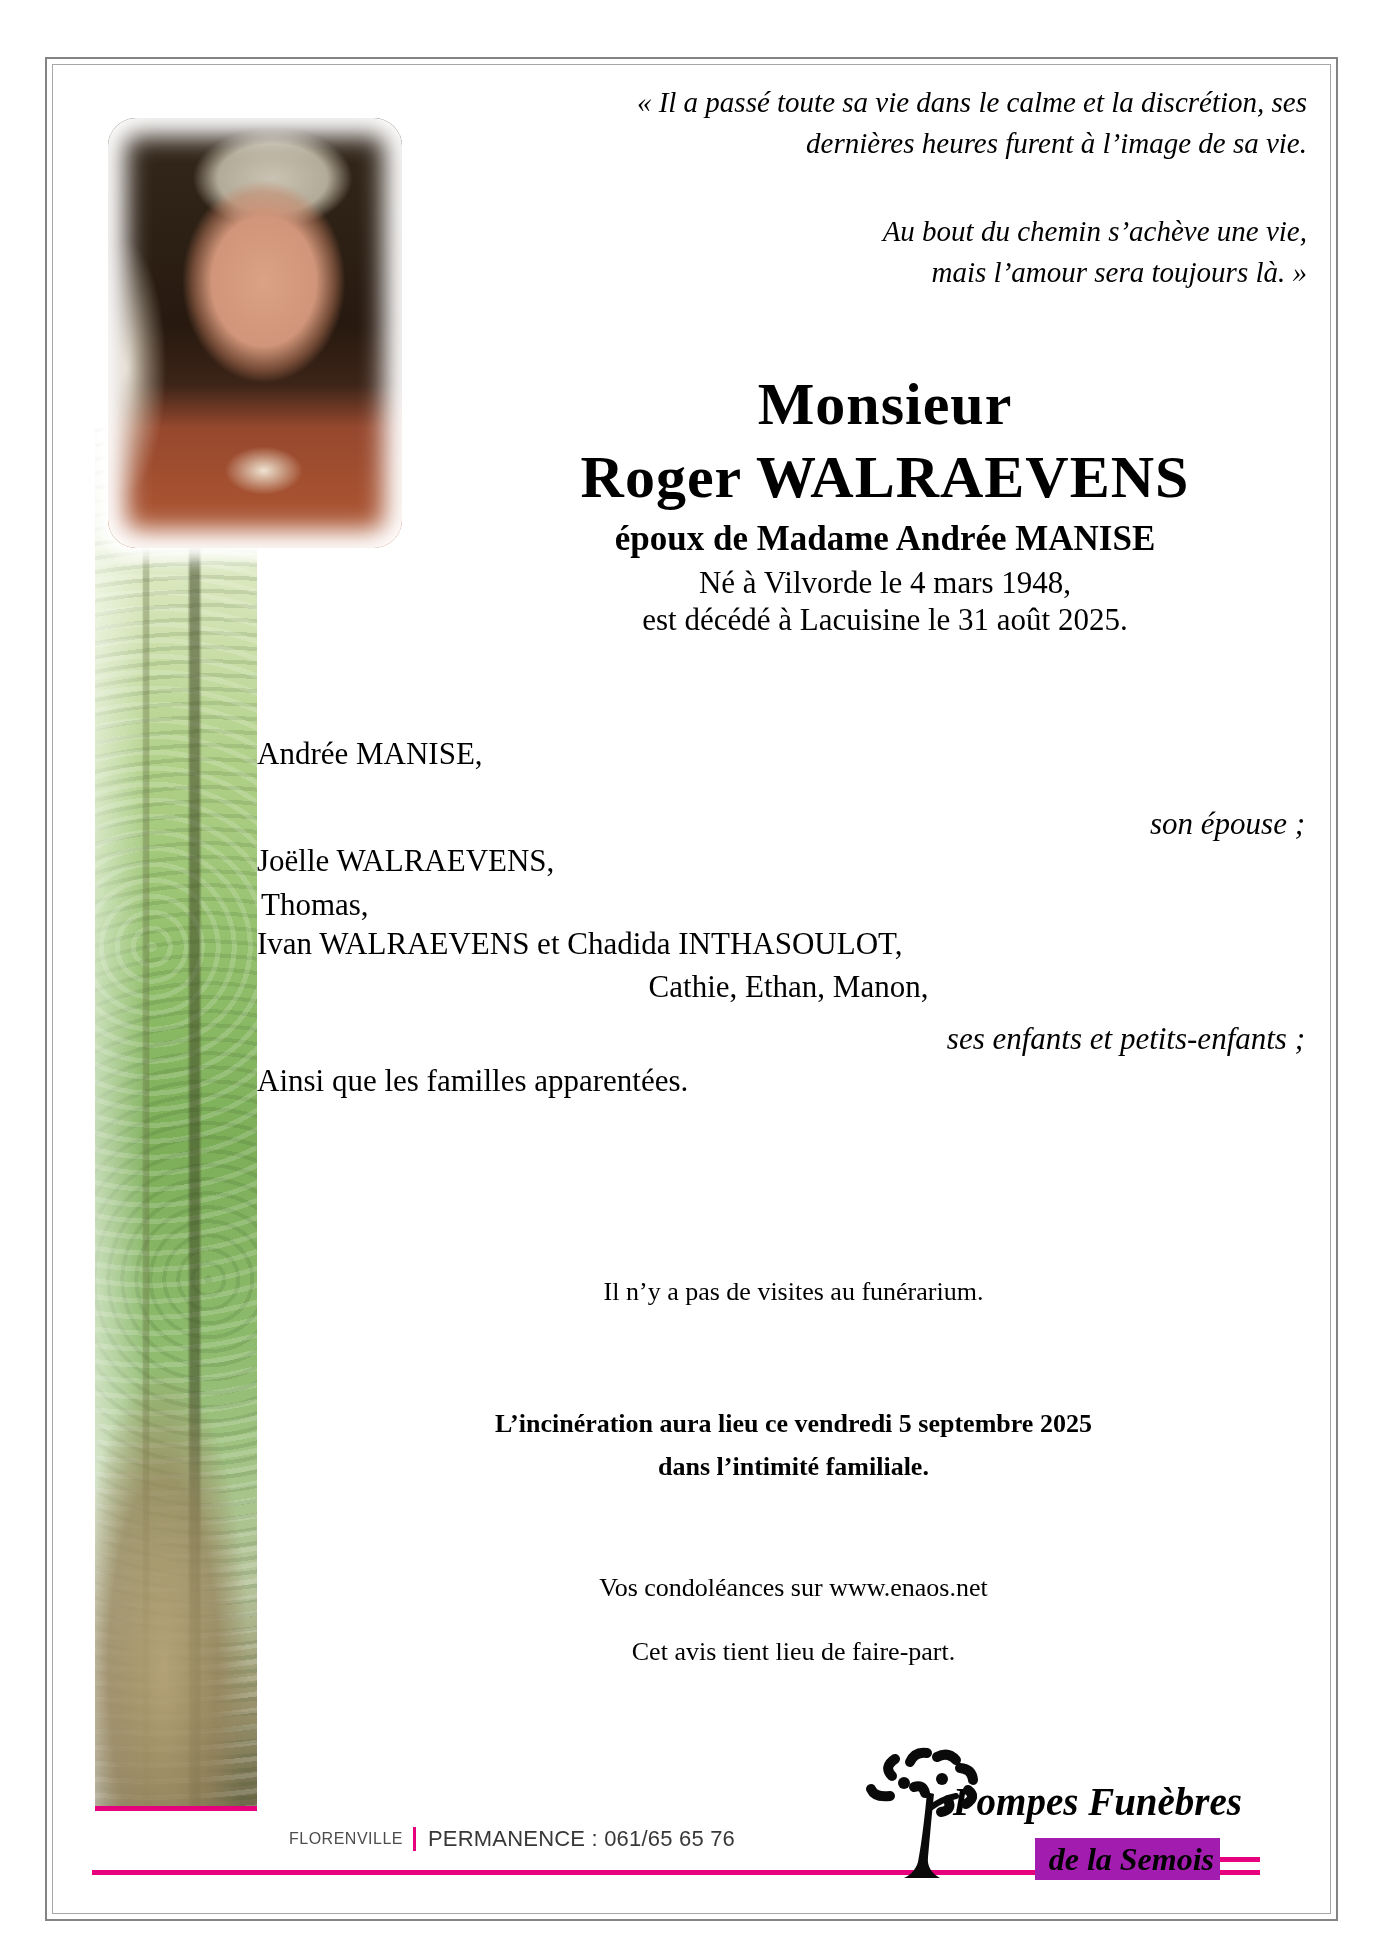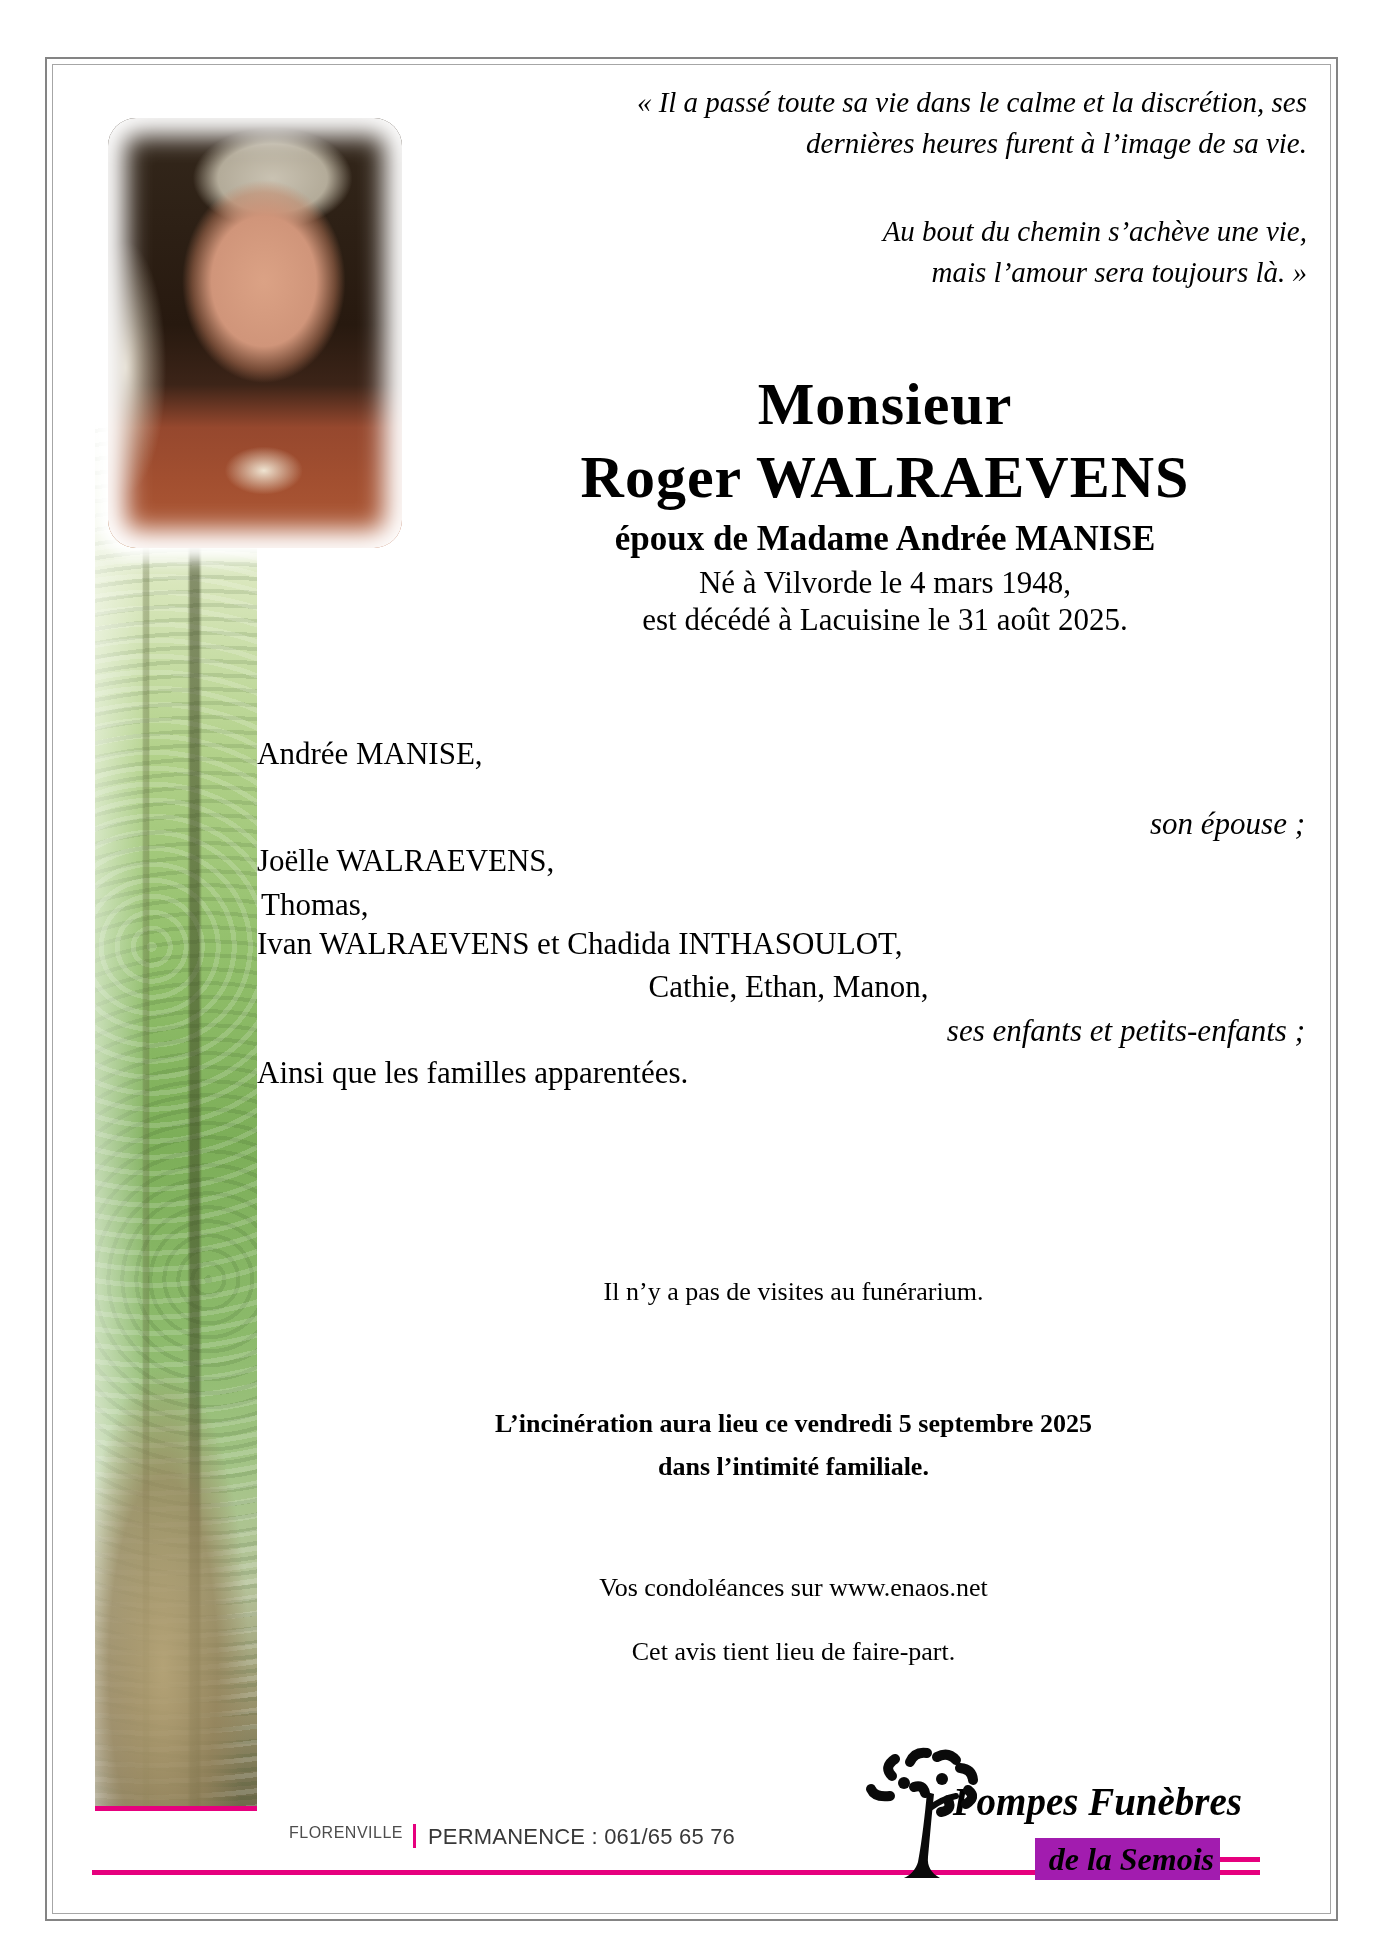--- a/index.html
+++ b/index.html
@@ -48,31 +48,31 @@
   .deceased .birth{margin-top:3px;}
   
   .announcement{position:absolute;left:257px;top:700px;width:1048px;z-index:4;
     font-size:31px;line-height:37px;}
   .announcement p{margin:0;}
   .announcement .wife{margin-top:35px;}
   .announcement .role{margin-top:33px;text-align:right;font-style:italic;}
   .announcement .fam-1{margin-top:7px;padding-left:4px;}
   .announcement .fam-2{margin-top:2px;}
   .announcement .fam-3{margin-top:6px;padding-left:15px;text-align:center;}
-  .announcement .role2{margin-top:7px;text-align:right;font-style:italic;}
+  .announcement .role2{margin-top:15px;text-align:right;font-style:italic;}
   .announcement .families{margin-top:5px;}
   
   .center-line{position:absolute;left:257px;width:1073px;text-align:center;z-index:4;font-size:26px;line-height:40px;}
   .visits{top:1272px;}
   .cremation{top:1402px;font-weight:bold;line-height:43px;}
   .condolences{top:1568px;}
   .notice{top:1632px;}
   
   .footer-contact{position:absolute;left:289px;top:1824px;height:30px;z-index:4;
-    display:flex;align-items:flex-start;font-family:"Liberation Sans", sans-serif;}
+    display:flex;align-items:center;font-family:"Liberation Sans", sans-serif;}
   .footer-city{font-size:16px;letter-spacing:.5px;color:#4d4d4d;}
   .footer-divider{width:3px;height:24px;background:#e6007e;margin:0 12px 0 10px;}
   .footer-phone{font-size:22px;color:#383838;letter-spacing:.2px;}
   .footer-line{position:absolute;left:92px;top:1870px;width:1168px;height:5px;background:#e6007e;z-index:2;}
   .brand-name{position:absolute;right:127px;top:1778px;z-index:5;background:#fff;padding:0 8px;
     font-style:italic;font-weight:bold;font-size:39px;line-height:48px;white-space:nowrap;}
   .brand-sub{position:absolute;right:117px;top:1838px;z-index:5;display:flex;align-items:center;}
   .brand-sub .txt{background:#a21caf;padding:0 6px 0 14px;font-style:italic;font-weight:bold;
     font-size:32px;line-height:42px;white-space:nowrap;text-align:center;}
   .brand-sub .dash{width:40px;height:5px;background:#e6007e;}

